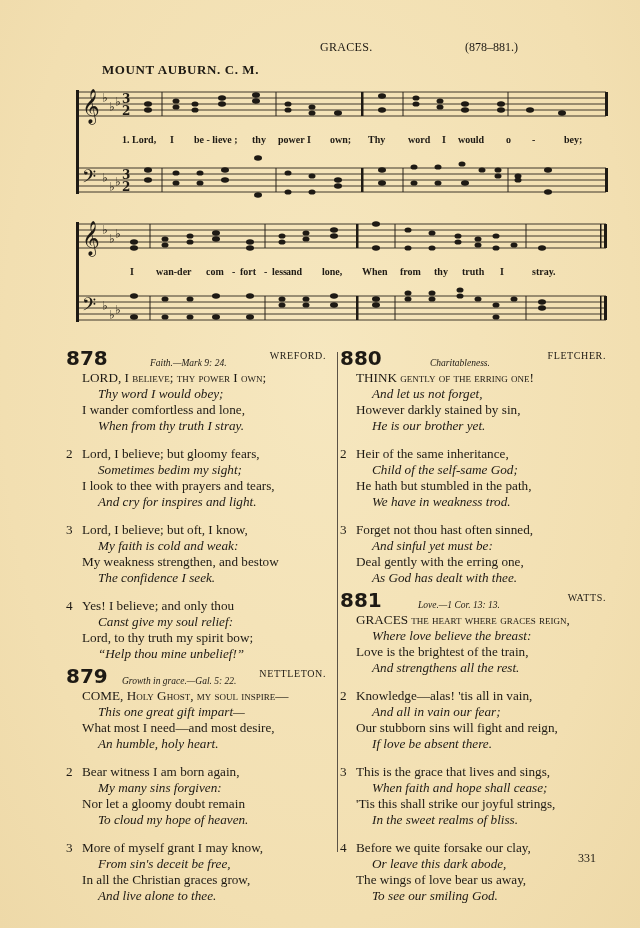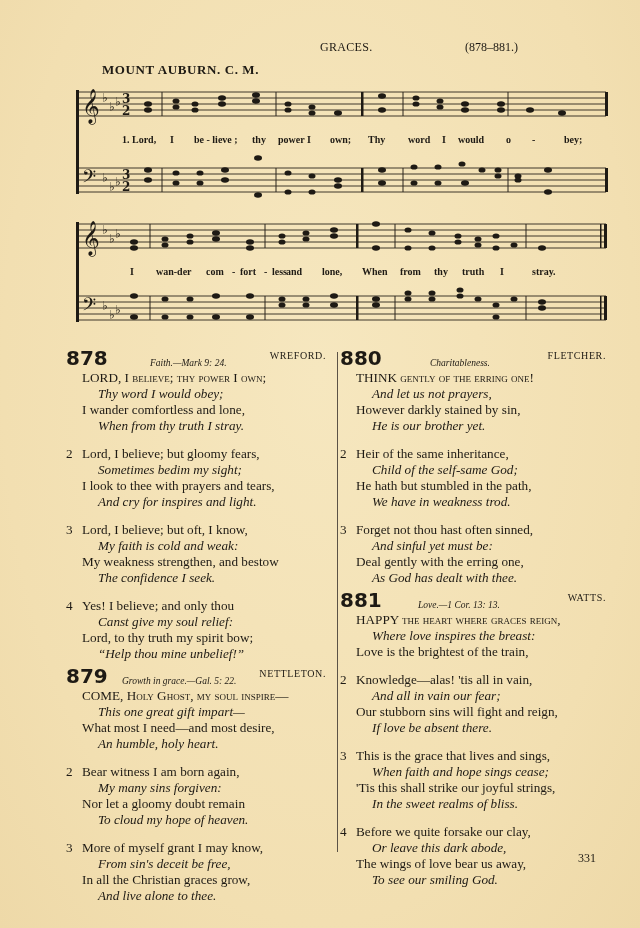--- a/index.html
+++ b/index.html
@@ -363,21 +363,21 @@
 
   <div class="col col-right">
     <div class="hymn">
       <div class="hymn-head">
         <span class="hymn-num">880</span>
         <span class="hymn-subject" style="left:90px">Charitableness.</span>
         <span class="hymn-tune">FLETCHER.</span>
       </div>
       <div class="verse">
         <div class="line plain"><span class="sc">THINK gently of the erring one!</span></div>
-        <div class="line plain-indent">And let us not prayers,</div>
+        <div class="line plain-indent">And let us not forget,</div>
         <div class="line plain">However darkly stained by sin,</div>
         <div class="line plain-indent">He is our brother yet.</div>
       </div>
       <div class="verse">
         <div class="line numbered"><span class="verse-num">2</span><span>Heir of the same inheritance,</span></div>
         <div class="line plain-indent">Child of the self-same God;</div>
         <div class="line plain">He hath but stumbled in the path,</div>
         <div class="line plain-indent">We have in weakness trod.</div>
       </div>
       <div class="verse">
@@ -388,33 +388,34 @@
       </div>
     </div>
 
     <div class="hymn" style="margin-top:4px">
       <div class="hymn-head">
         <span class="hymn-num">881</span>
         <span class="hymn-subject" style="left:78px">Love.—1 Cor. 13: 13.</span>
         <span class="hymn-tune">WATTS.</span>
       </div>
       <div class="verse">
-        <div class="line plain"><span class="sc">HAPPY the heart where graces reign,</span></div>
-        <div class="line plain-indent">Where love inspires the breast:</div>
+        <div class="line plain"><span class="sc">GRACES the heart where graces reign,</span></div>
+        <div class="line plain-indent">Where love believe the breast:</div>
         <div class="line plain">Love is the brightest of the train,</div>
+        <div class="line plain-indent">And strengthens all the rest.</div>
       </div>
       <div class="verse">
         <div class="line numbered"><span class="verse-num">2</span><span>Knowledge—alas! 'tis all in vain,</span></div>
         <div class="line plain-indent">And all in vain our fear;</div>
         <div class="line plain">Our stubborn sins will fight and reign,</div>
         <div class="line plain-indent">If love be absent there.</div>
       </div>
       <div class="verse">
         <div class="line numbered"><span class="verse-num">3</span><span>This is the grace that lives and sings,</span></div>
-        <div class="line plain-indent">When faith and hope sings cease;</div>
+        <div class="line plain-indent">When faith and hope shall cease;</div>
         <div class="line plain">'Tis this shall strike our joyful strings,</div>
         <div class="line plain-indent">In the sweet realms of bliss.</div>
       </div>
       <div class="verse">
         <div class="line numbered"><span class="verse-num">4</span><span>Before we quite forsake our clay,</span></div>
         <div class="line plain-indent">Or leave this dark abode,</div>
         <div class="line plain">The wings of love bear us away,</div>
         <div class="line plain-indent">To see our smiling God.</div>
       </div>
     </div>

